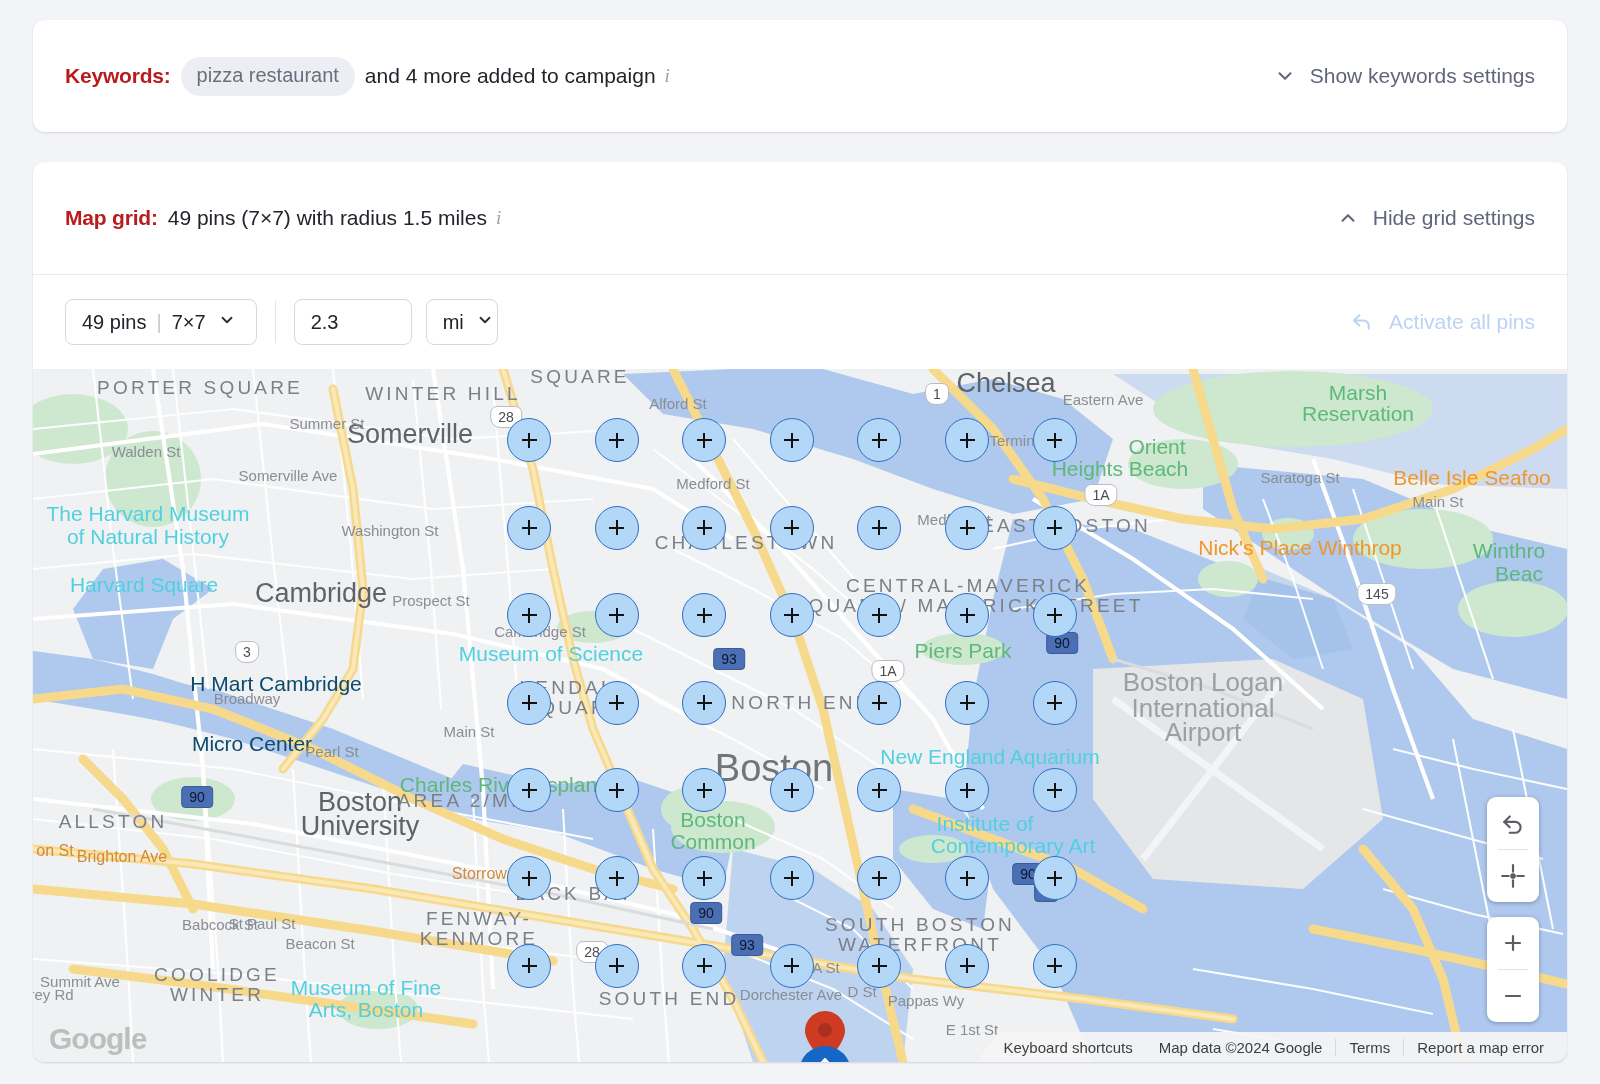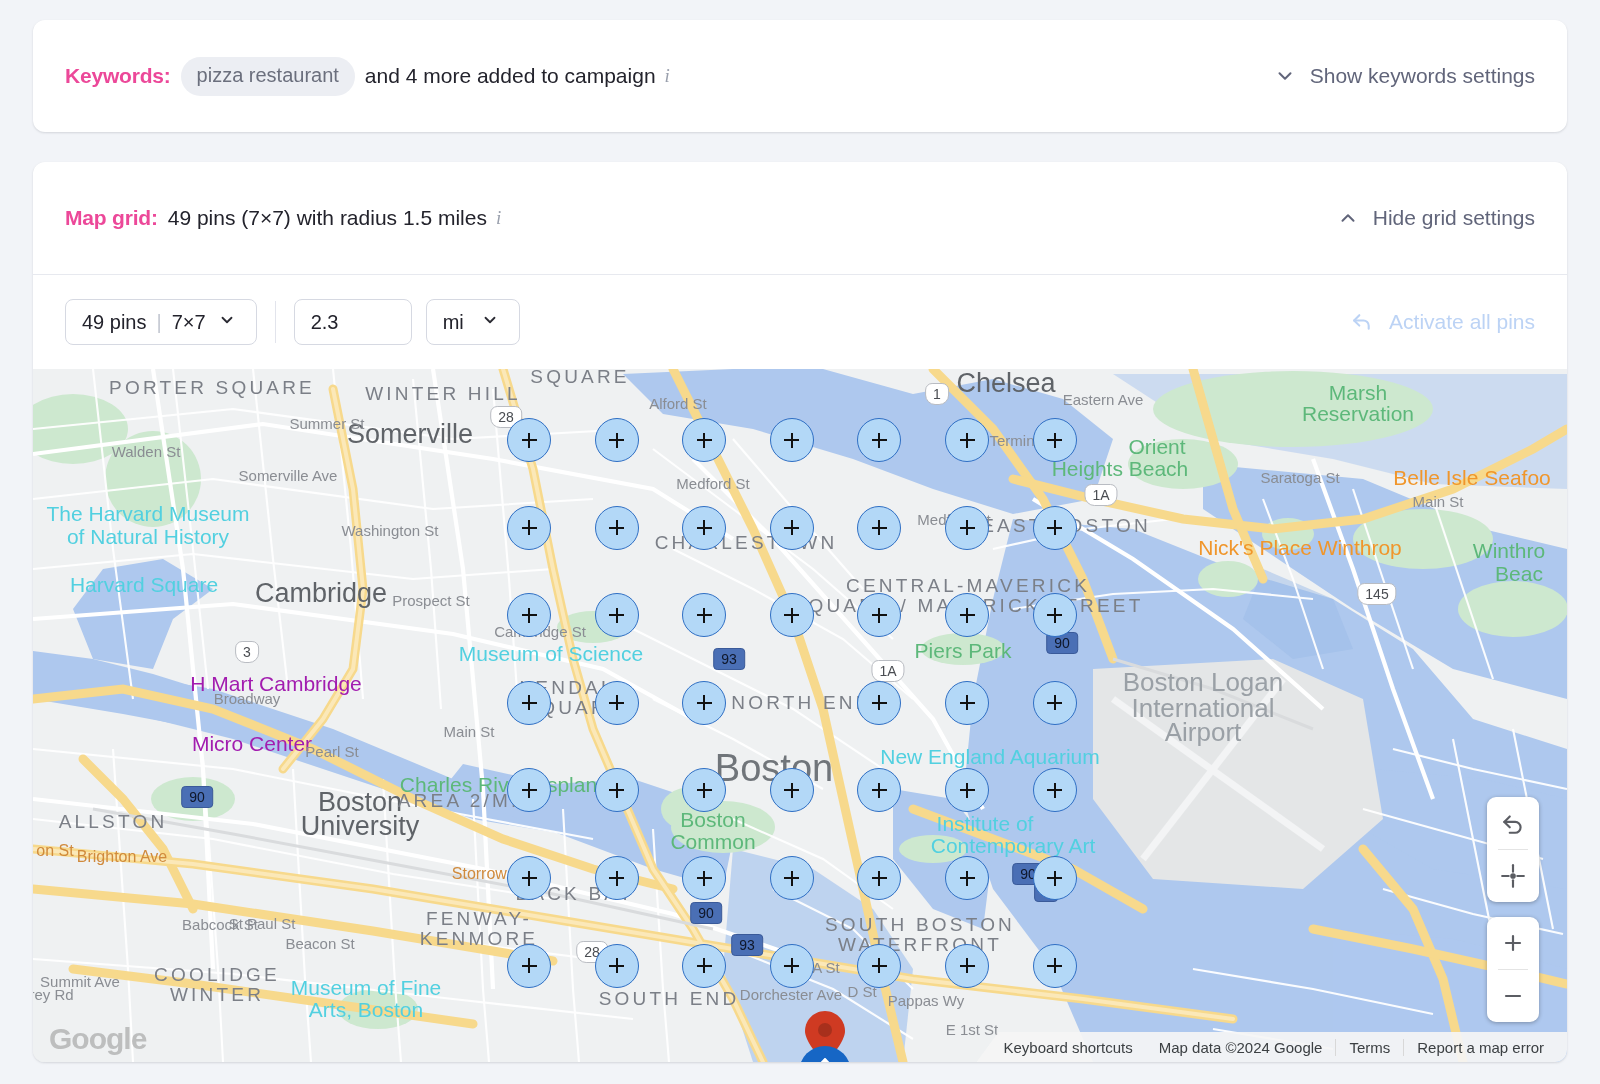--- a/index.html
+++ b/index.html
@@ -21,21 +21,21 @@
     box-shadow: 0 1px 2px rgba(16,24,40,.06), 0 1px 3px rgba(16,24,40,.08);
   }
   #keywords-card { top: 20px; height: 112px; }
   #mapgrid-card  { top: 162px; height: 900px; overflow: hidden; }
 
   .card-header {
     display: flex; align-items: center; justify-content: space-between;
     height: 112px; padding: 0 32px;
   }
   .hdr-left { display: flex; align-items: center; gap: 0; font-size: 21px; color: #23232c; }
-  .hdr-label { font-weight: bold; color: #ec4899; margin-right: 10px; letter-spacing: -.2px; }
+  .hdr-label { font-weight: bold; color: #b91c1c; margin-right: 10px; letter-spacing: -.2px; }
   .chip {
     background: #eceef3; color: #6b6f7d;
     border-radius: 999px;
     padding: 7px 16px 9px;
     font-size: 20px;
     margin-right: 10px;
   }
   .hdr-text { color: #23232c; font-size: 21px; }
   .info-i {
     display: inline-block; margin-left: 9px;
@@ -64,21 +64,21 @@
     background: #fff;
     display: flex; align-items: center;
     font-size: 20px; color: #23232c;
     padding: 0 16px;
   }
   .select-box { gap: 12px; cursor: pointer; }
   .sel-value { display: flex; align-items: center; gap: 10px; white-space: nowrap; }
   .sel-sep { color: #c4c8d2; }
   .text-box { width: 118px; }
   .vsep { width: 1px; height: 42px; background: #e2e4ec; margin: 0 18px; }
-  #unit-select { margin-left: 14px; width: 94px; justify-content: space-between; }
+  #unit-select { margin-left: 14px; width: 72px; justify-content: flex-start; }
   .activate {
     position: absolute; right: 32px;
     display: flex; align-items: center; gap: 13px;
     color: #bcd3f5; font-size: 21px; cursor: pointer; user-select: none;
   }
   .activate svg { display: block; }
 
   
   .map {
     position: absolute; left: 0; right: 0; top: 207px; bottom: 0;
@@ -165,21 +165,21 @@
     transform: translate(-50%, -50%);
     line-height: 1.12;
     text-align: center;
   }
   .lbl-hood   { color: #7b7f87; font-size: 19px; letter-spacing: 3.2px; }
   .lbl-city   { color: #5f6368; font-size: 27px; }
   .lbl-big    { color: #70757a; font-size: 38px; }
   .lbl-poi    { color: #52d0e0; font-size: 21px; }
   .lbl-park   { color: #5db87a; font-size: 21px; }
   .lbl-food   { color: #f0962b; font-size: 21px; }
-  .lbl-shop   { color: #a21caf; font-size: 21px; }
+  .lbl-shop   { color: #0c4a6e; font-size: 21px; }
   .lbl-street { color: #8a8d93; font-size: 15px; }
   .lbl-road   { color: #d08a3c; font-size: 16px; }
   .lbl-gray   { color: #9aa0a6; font-size: 26px; }
 
   .shield {
     position: absolute; transform: translate(-50%,-50%);
     background: #fff; border: 1.5px solid #b9bcc2; border-radius: 6px;
     font-size: 14px; color: #4a4d52; padding: 2px 7px;
     pointer-events: none;
   }
@@ -394,21 +394,21 @@
           <path d="M470 0 L500 100 L520 200 L540 290 L560 360 L590 430 L620 500 L660 560 L700 630 L730 693"></path>
         </g>
 
         <g stroke="#d9dbdd" stroke-width="3" fill="none">
           <path d="M60 440 L200 465 L360 495 L520 525 L680 560"></path>
           <path d="M1080 290 L1180 320 L1280 360"></path>
         </g>
       </svg>
 
       <div id="label-layer">
-          <div class="mlabel lbl-hood" style="left: 167px; top: 19px; margin-left: 12px;">PORTER SQUARE</div>
+          <div class="mlabel lbl-hood" style="left: 167px; top: 19px;">PORTER SQUARE</div>
           <div class="mlabel lbl-hood" style="left: 410px; top: 25px;">WINTER HILL</div>
           <div class="mlabel lbl-hood" style="left: 547px; top: 8px;">SQUARE</div>
           <div class="mlabel lbl-city" style="left: 973px; top: 14px;">Chelsea</div>
           <div class="mlabel lbl-city" style="left: 377px; top: 65px;">Somerville</div>
           <div class="mlabel lbl-park" style="left: 1325px; top: 24px;">Marsh</div>
           <div class="mlabel lbl-park" style="left: 1325px; top: 45px;">Reservation</div>
           <div class="mlabel lbl-park" style="left: 1124px; top: 78px;">Orient</div>
           <div class="mlabel lbl-park" style="left: 1087px; top: 100px;">Heights Beach</div>
           <div class="mlabel lbl-food" style="left: 1439px; top: 109px;">Belle Isle Seafoo</div>
           <div class="mlabel lbl-poi" style="left: 115px; top: 145px;">The Harvard Museum</div>

